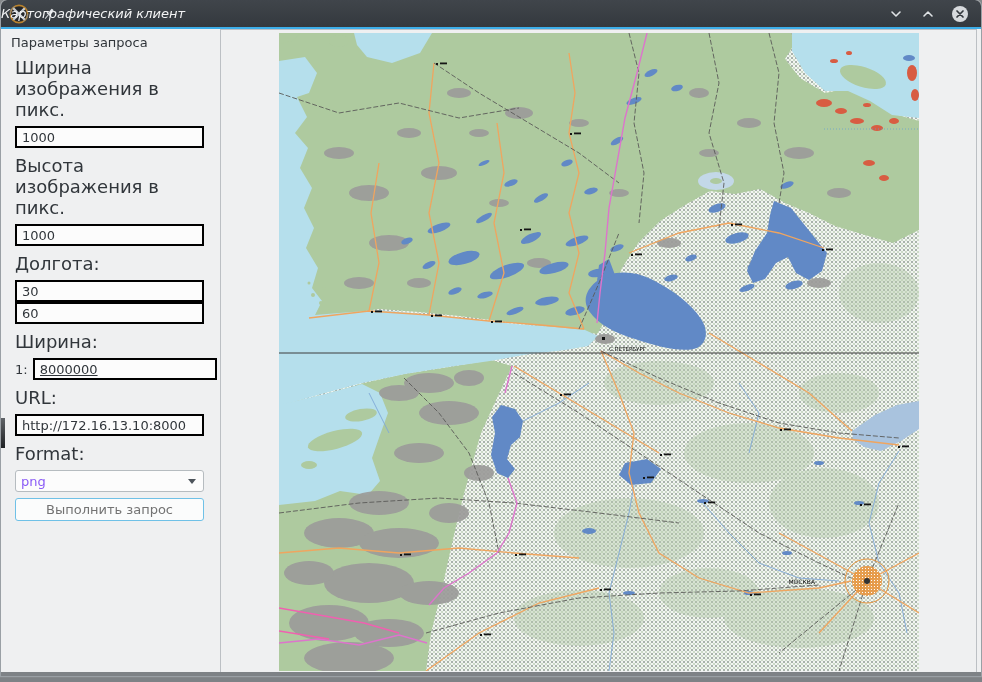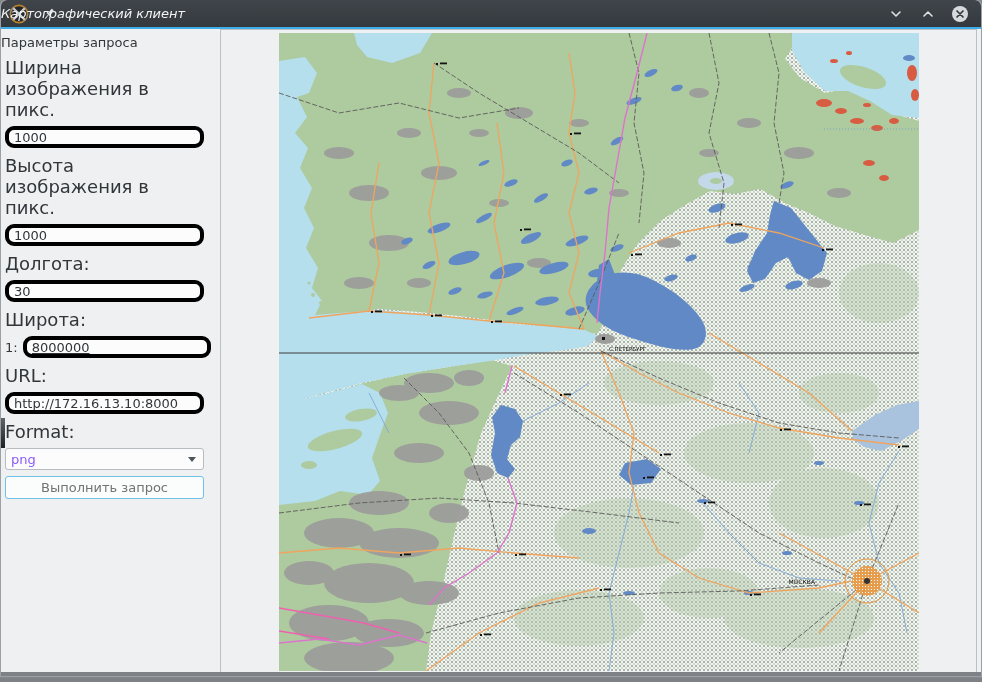--- a/index.html
+++ b/index.html
@@ -9,25 +9,25 @@
   
   .titlebar{position:absolute;left:0;top:0;width:100%;height:27px;background:linear-gradient(#40454b,#34393e);
             border-radius:6px 6px 0 0;display:flex;align-items:center;color:#eff0f1;}
   .titlebar .appicon{width:20px;height:20px;margin-left:8px;flex:0 0 auto;}
   .titlebar .pin{width:16px;height:16px;margin-left:12px;flex:0 0 auto;}
   .titlebar .title{position:absolute;left:0;right:0;text-align:left;font-size:13px;color:#f2f3f4;pointer-events:none;font-style:italic;}
   .titlebar .controls{margin-left:auto;display:flex;align-items:center;gap:14px;padding-right:12px;z-index:2;}
   .tbtn{width:18px;height:18px;display:flex;align-items:center;justify-content:center;cursor:default;}
   .accentline{position:absolute;left:0;top:27px;width:100%;height:2px;background:#3daee9;}
   
-  .sidebar{position:absolute;left:0;top:29px;width:219px;height:647px;box-sizing:border-box;padding:4px 16px 0 0;}
+  .sidebar{position:absolute;left:0;top:29px;width:219px;height:647px;box-sizing:border-box;padding:4px 16px 0 10px;}
   .group-title{font-size:13px;color:#31363b;margin:2px 0 4px 0;}
   .fields{padding-left:4px;}
   .flabel{display:block;font-size:18px;color:#31363b;margin:7px 0 6px 0;}
-  .tinput{display:block;width:100%;height:22px;box-sizing:border-box;border:4px solid #000000;border-radius:9px;
+  .tinput{display:block;width:100%;height:22px;box-sizing:border-box;border:2px solid #000000;border-radius:0;
           background:#fcfcfc;font-size:13px;color:#31363b;padding:0 5px;font-family:inherit;outline:none;}
   .scalerow{display:flex;align-items:center;gap:5px;}
   .scalerow .prefix{font-size:13px;color:#31363b;flex:0 0 auto;}
   .scalerow .tinput{flex:1 1 auto;width:auto;text-decoration:underline;}
   .combo{display:flex;align-items:center;width:100%;height:22px;box-sizing:border-box;border:1px solid #b6bcc0;
          border-radius:3px;background:#fcfcfc;font-size:13px;color:#8b5cf6;padding:0 7px 0 5px;}
   .combo .chev{margin-left:auto;width:0;height:0;border-left:4px solid transparent;border-right:4px solid transparent;
          border-top:5px solid #4d545b;}
   .runbtn{display:block;width:100%;height:23px;box-sizing:border-box;margin-top:6px;border:1px solid #6fc1e7;
           border-radius:3px;background:#fbfcfc;font-size:13px;color:#737373;font-family:inherit;cursor:pointer;}
@@ -81,21 +81,22 @@
 
     <div class="sidebar">
       <div class="group-title">Параметры запроса</div>
       <div class="fields">
         <label class="flabel">Ширина изображения в пикс.</label>
         <input class="tinput" type="text" value="1000" style="">
         <label class="flabel">Высота изображения в пикс.</label>
         <input class="tinput" type="text" value="1000" style="">
         <label class="flabel">Долгота:</label>
         <input class="tinput" type="text" value="30" style="">
-        <label class="flabel">Широта:</label>
+        <input class="tinput" type="text" value="60" style="">
+        <label class="flabel">Ширина:</label>
         <div class="scalerow">
           <span class="prefix">1:</span>
           <input class="tinput" type="text" value="8000000" style="">
         </div>
         <label class="flabel">URL:</label>
         <input class="tinput" type="text" value="http://172.16.13.10:8000" style="">
         <label class="flabel">Format:</label>
         <div class="combo">
           <span>png</span>
           <span class="chev"></span>

